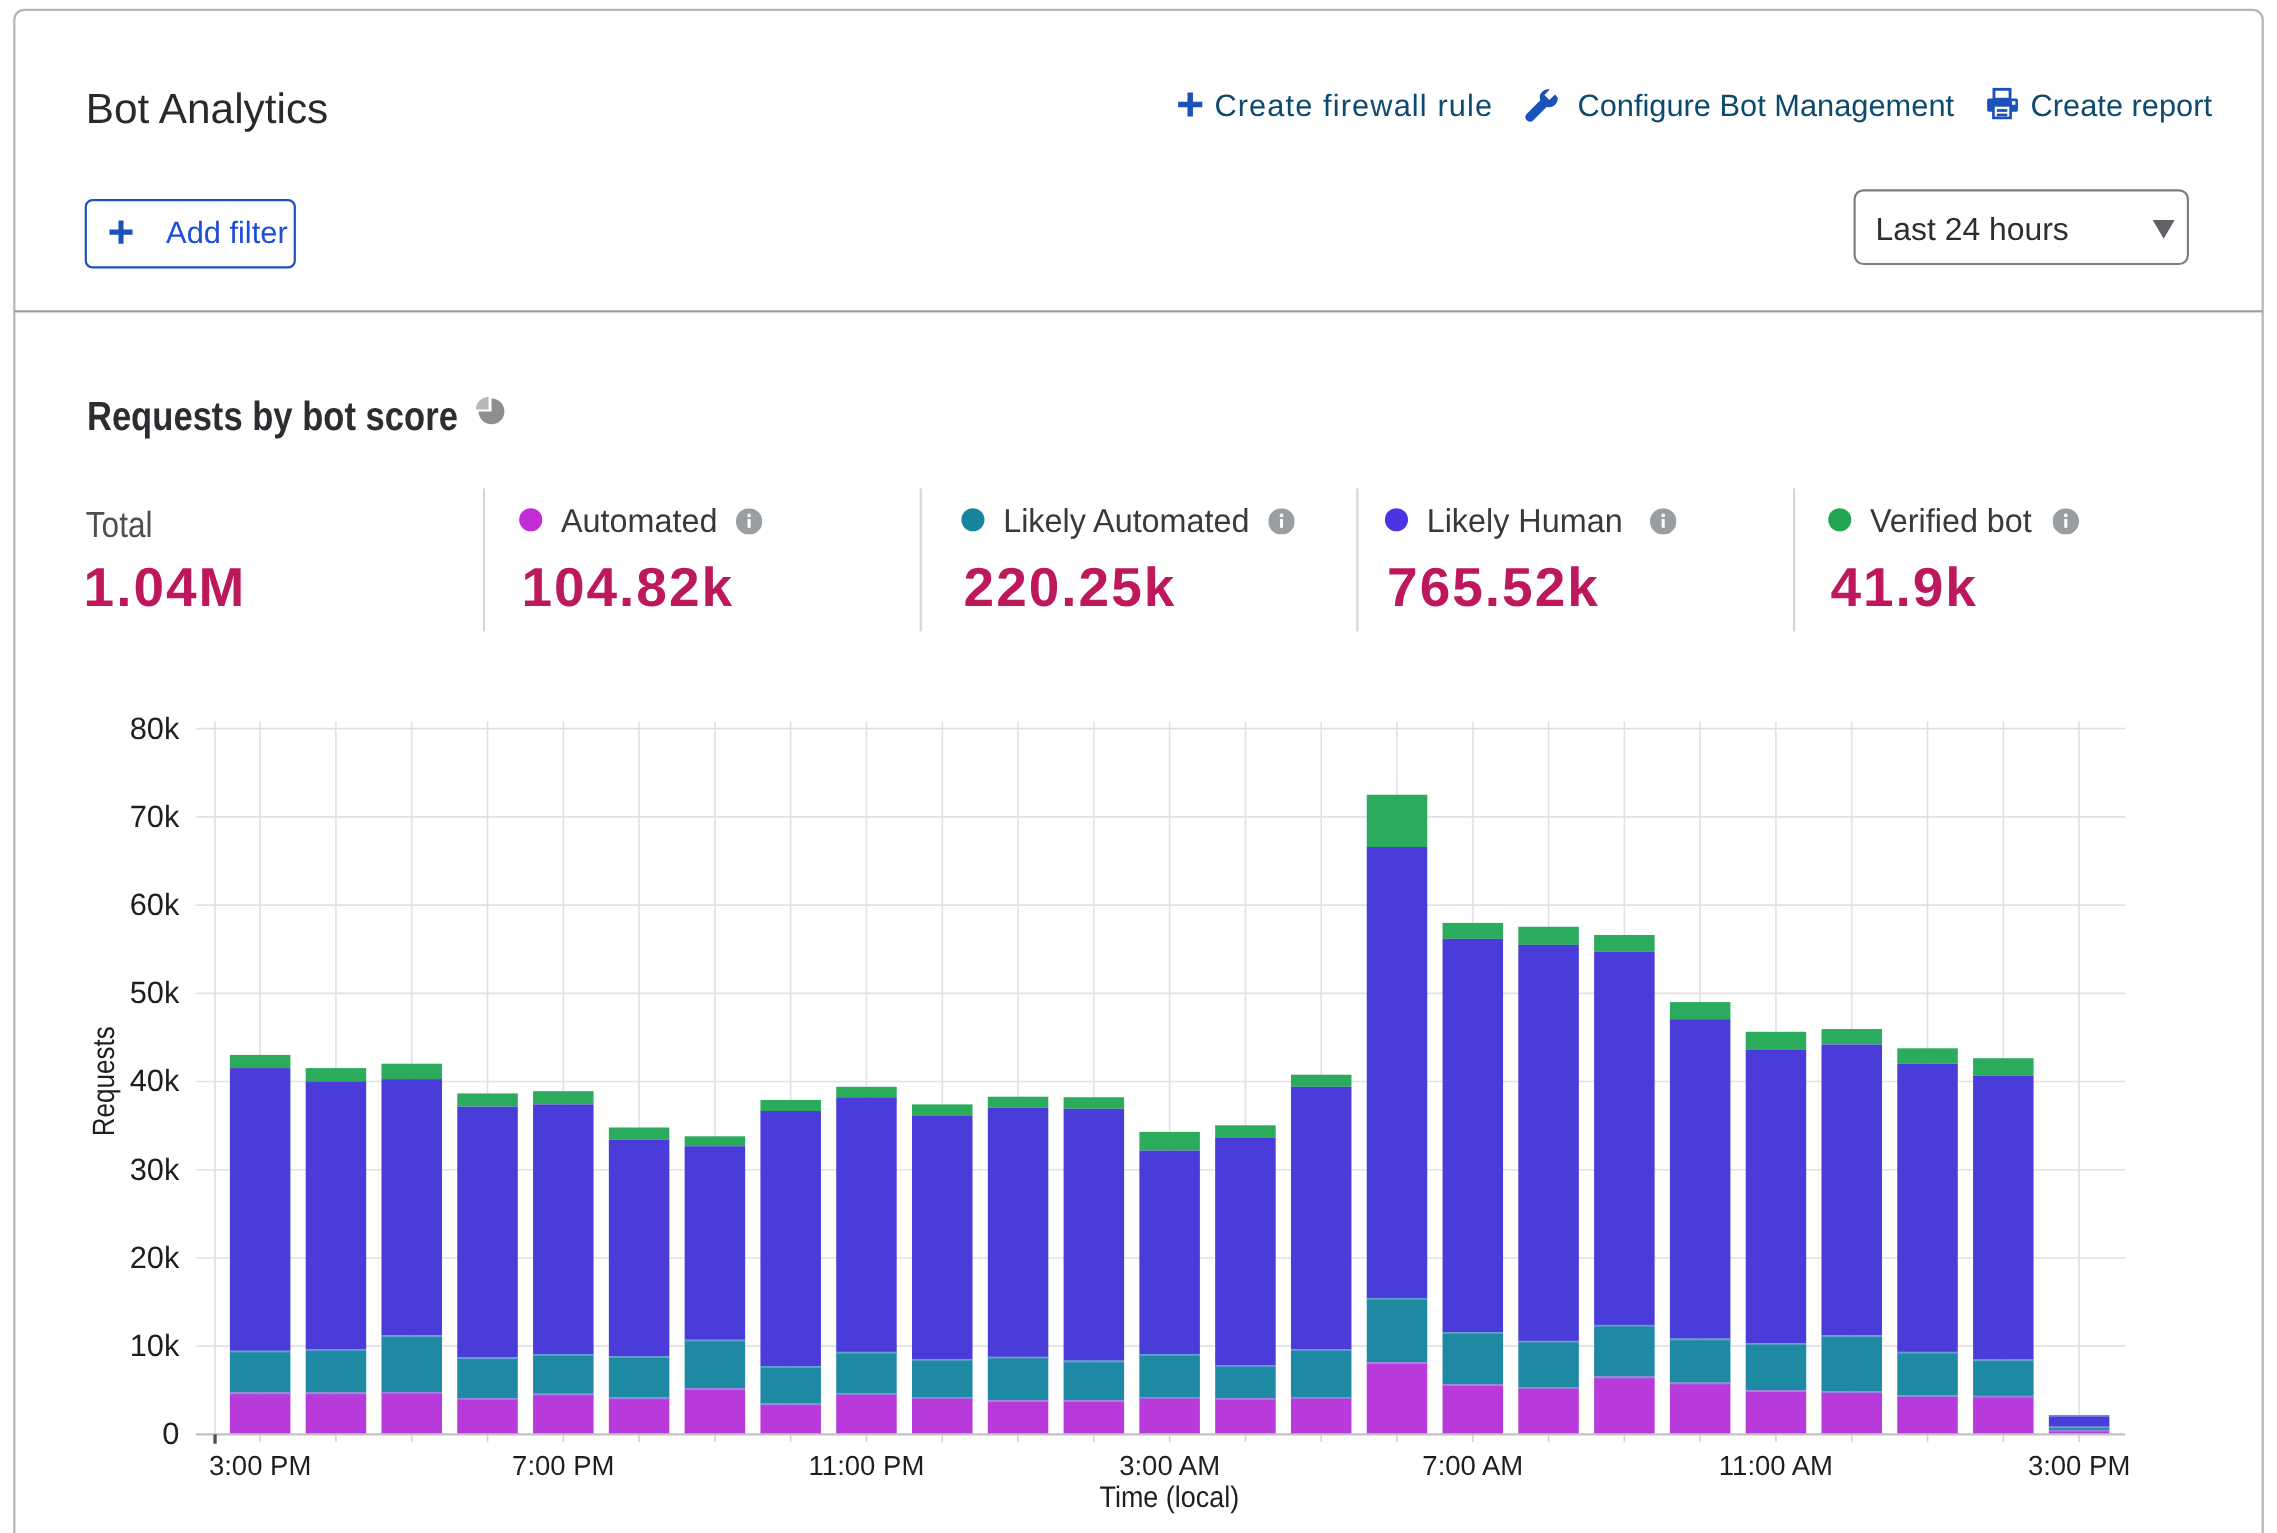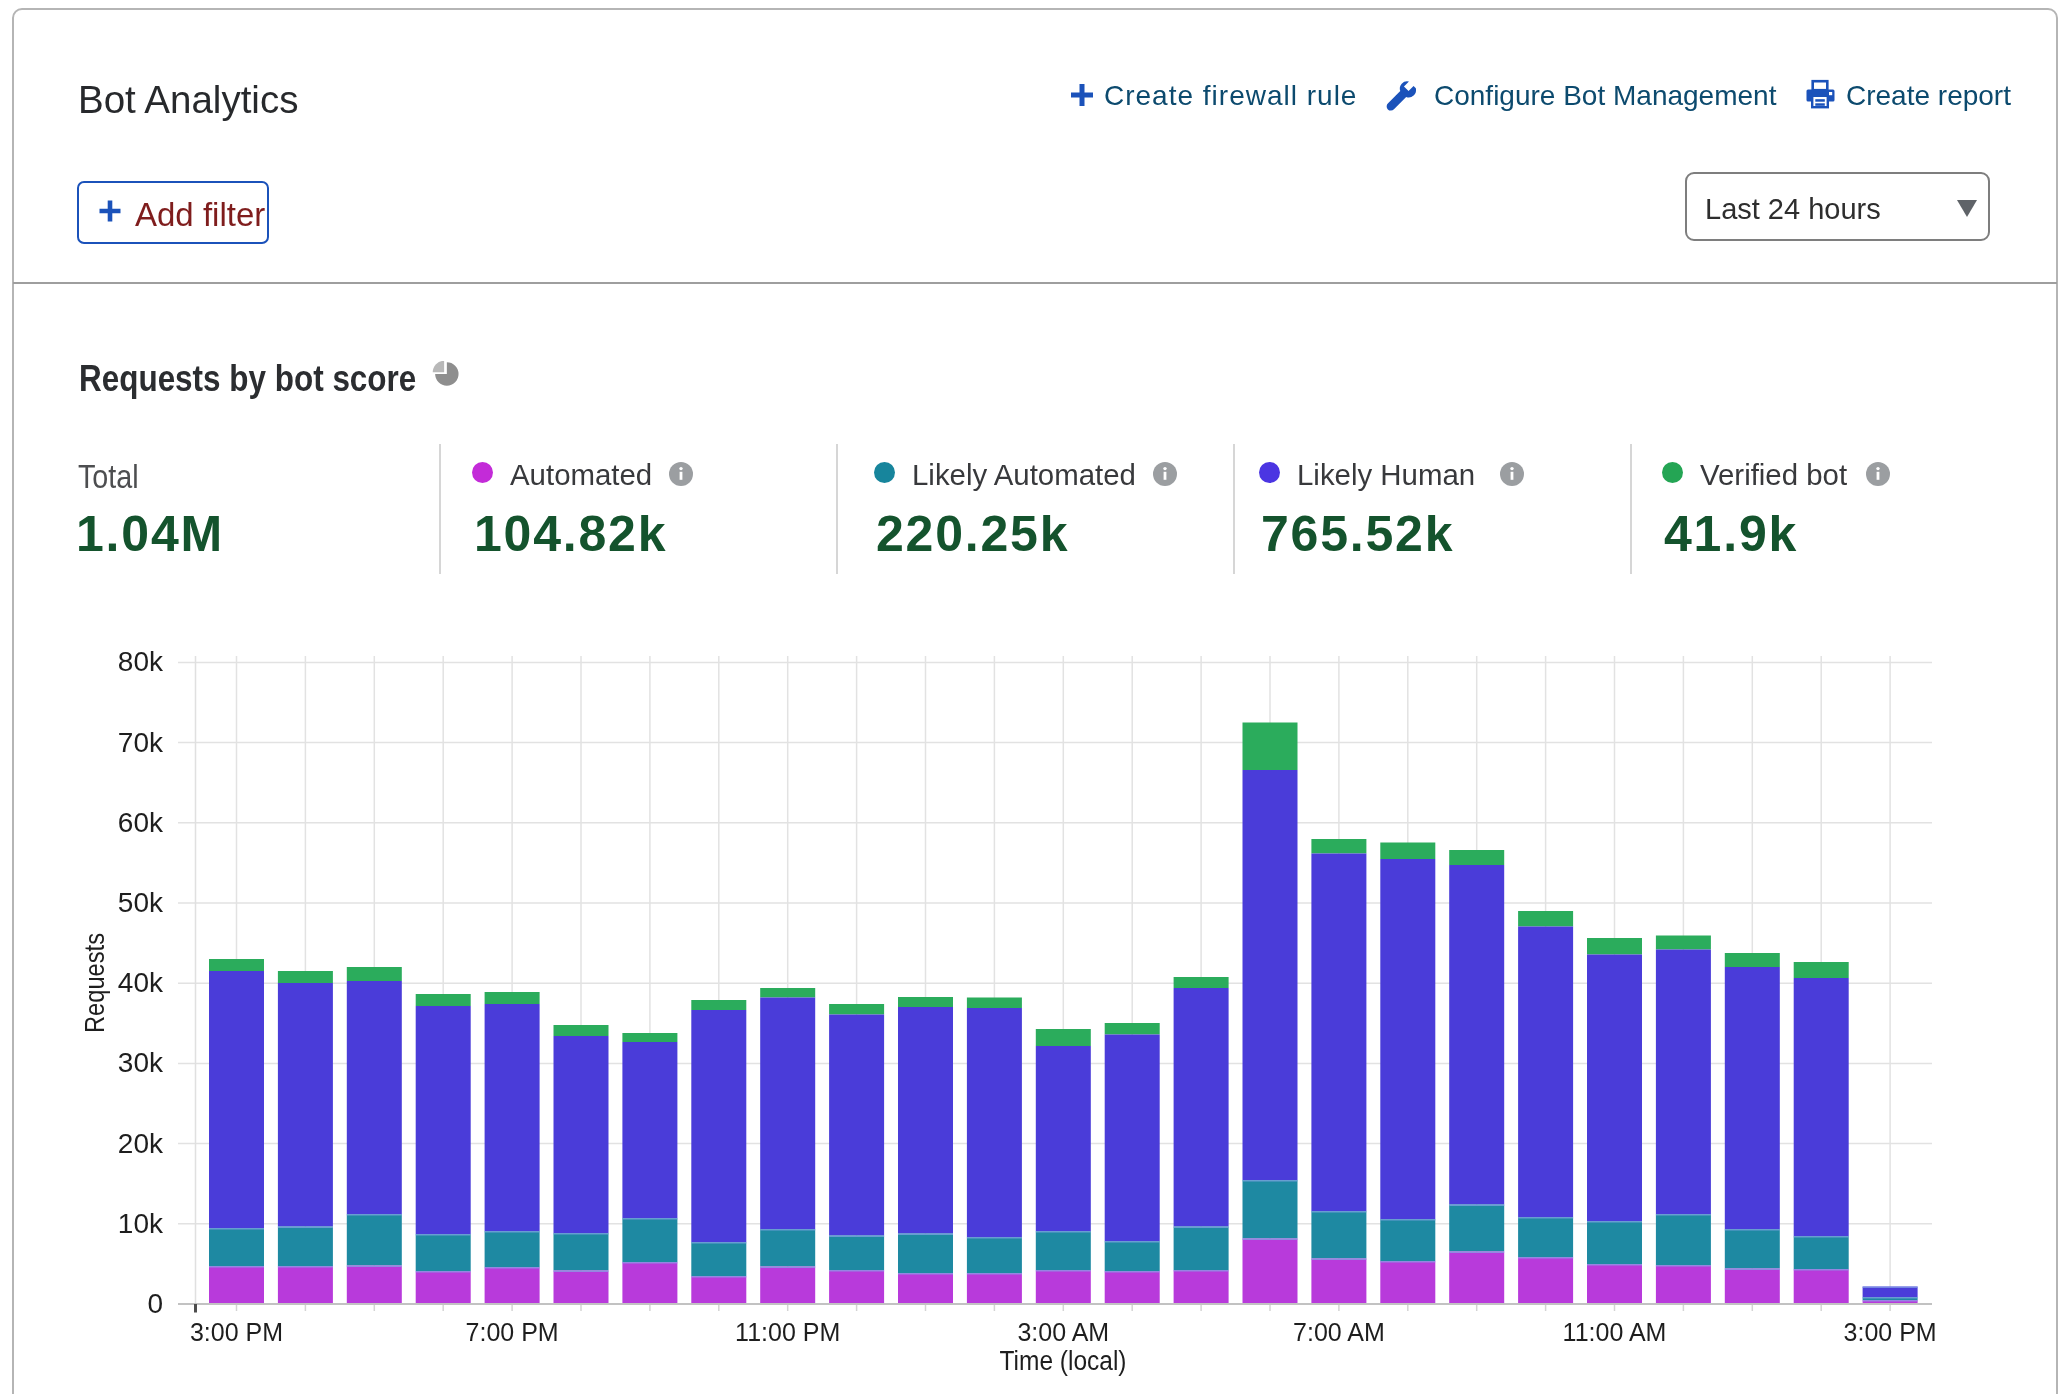--- a/index.html
+++ b/index.html
@@ -1,18 +1,18 @@
 <!DOCTYPE html>
 <html><head><meta charset="utf-8">
 <style>
 * { margin:0; padding:0; box-sizing:border-box; }
 html,body { width:2070px; height:1394px; background:#fff; font-family:"Liberation Sans", sans-serif; overflow:hidden; position:relative; }
 .abs { position:absolute; }
 .link { position:absolute; font-size:28px; color:#0c4a6e; }
-.num { position:absolute; top:505px; font-size:50px; font-weight:700; color:#14532d; letter-spacing:1.8px; }
+.num { position:absolute; top:505px; font-size:50px; font-weight:700; color:#be185d; letter-spacing:1.8px; }
 </style></head>
 <body>
 <div class="abs" style="left:12px;top:8px;width:2046px;height:1500px;border:2px solid #b5b5b5;border-radius:10px"></div>
 <div class="abs" style="left:13px;top:282px;width:2044px;height:2px;background:#9e9e9e"></div>
 
 <div class="abs" style="left:78px;top:78px;font-size:38.5px;font-weight:400;color:#27292c">Bot Analytics</div>
 
 <svg width="26" height="26" viewBox="0 0 26 26" style="position:absolute;left:1069px;top:82px">
     <path d="M13 2v22M2 13h22" stroke="#1b52ba" stroke-width="5"></path>
   </svg>
@@ -28,21 +28,21 @@
 <rect x="6.2" y="17.8" width="15.6" height="11.4" fill="#fff" stroke="#1b52ba" stroke-width="2.4"></rect>
 <rect x="9.3" y="21.2" width="9.5" height="2.5" fill="#1b52ba"></rect>
 <rect x="9.3" y="25.3" width="9.5" height="2.5" fill="#1b52ba"></rect>
 </svg>
 <div class="link" style="left:1846px;top:80px">Create report</div>
 
 <div class="abs" style="left:77px;top:181px;width:192px;height:63px;border:2.5px solid #1b52ba;border-radius:7px"></div>
 <svg width="24" height="24" viewBox="0 0 24 24" style="position:absolute;left:98px;top:199px">
     <path d="M12 1.5v21M1.5 12h21" stroke="#1b52ba" stroke-width="4.6"></path>
   </svg>
-<div class="abs" style="left:135px;top:196px;font-size:33px;color:#7f1d1d">Add filter</div>
+<div class="abs" style="left:151px;top:196px;font-size:28px;color:#1d4ed8">Add filter</div>
 
 <div class="abs" style="left:1685px;top:172px;width:305px;height:69px;border:2px solid #7e7e7e;border-radius:9px"></div>
 <div class="abs" style="left:1705px;top:193px;font-size:29px;color:#2e2e2e">Last 24 hours</div>
 <svg width="20" height="17" viewBox="0 0 20 17" style="position:absolute;left:1957px;top:200px">
     <path d="M0 0h20L10 17z" fill="#5f6368"></path>
   </svg>
 
 <div class="abs" style="left:79px;top:358px;font-size:37px;font-weight:700;color:#2b2d30;transform:scaleX(0.85);transform-origin:0 0">Requests by bot score</div>
 <svg width="27" height="27" viewBox="0 0 30 30" style="position:absolute;left:432px;top:361px">
 <path d="M16.5 14.5 V 1.5 A 13 13 0 1 1 3.5 14.5 z" fill="#8e8e8e"></path>

